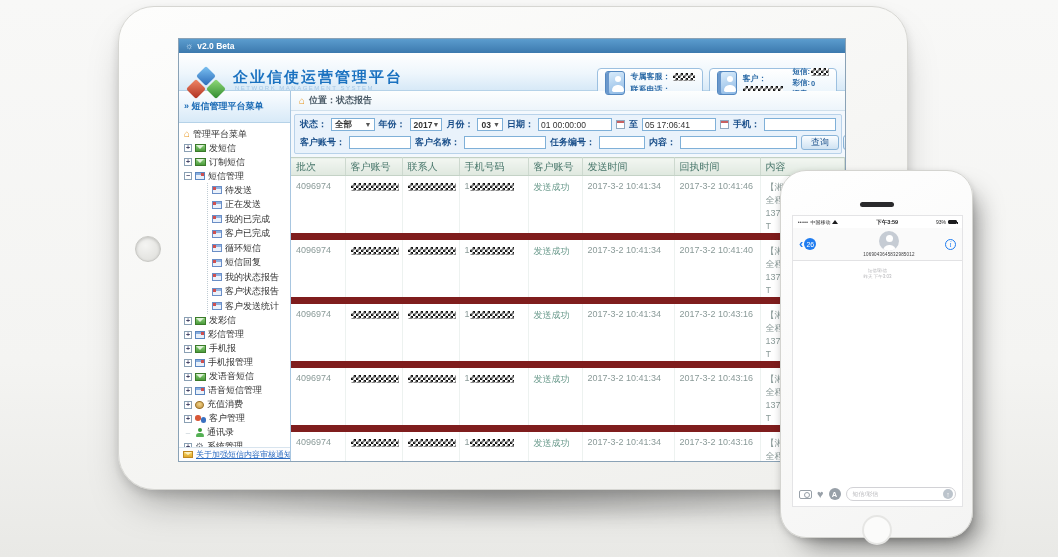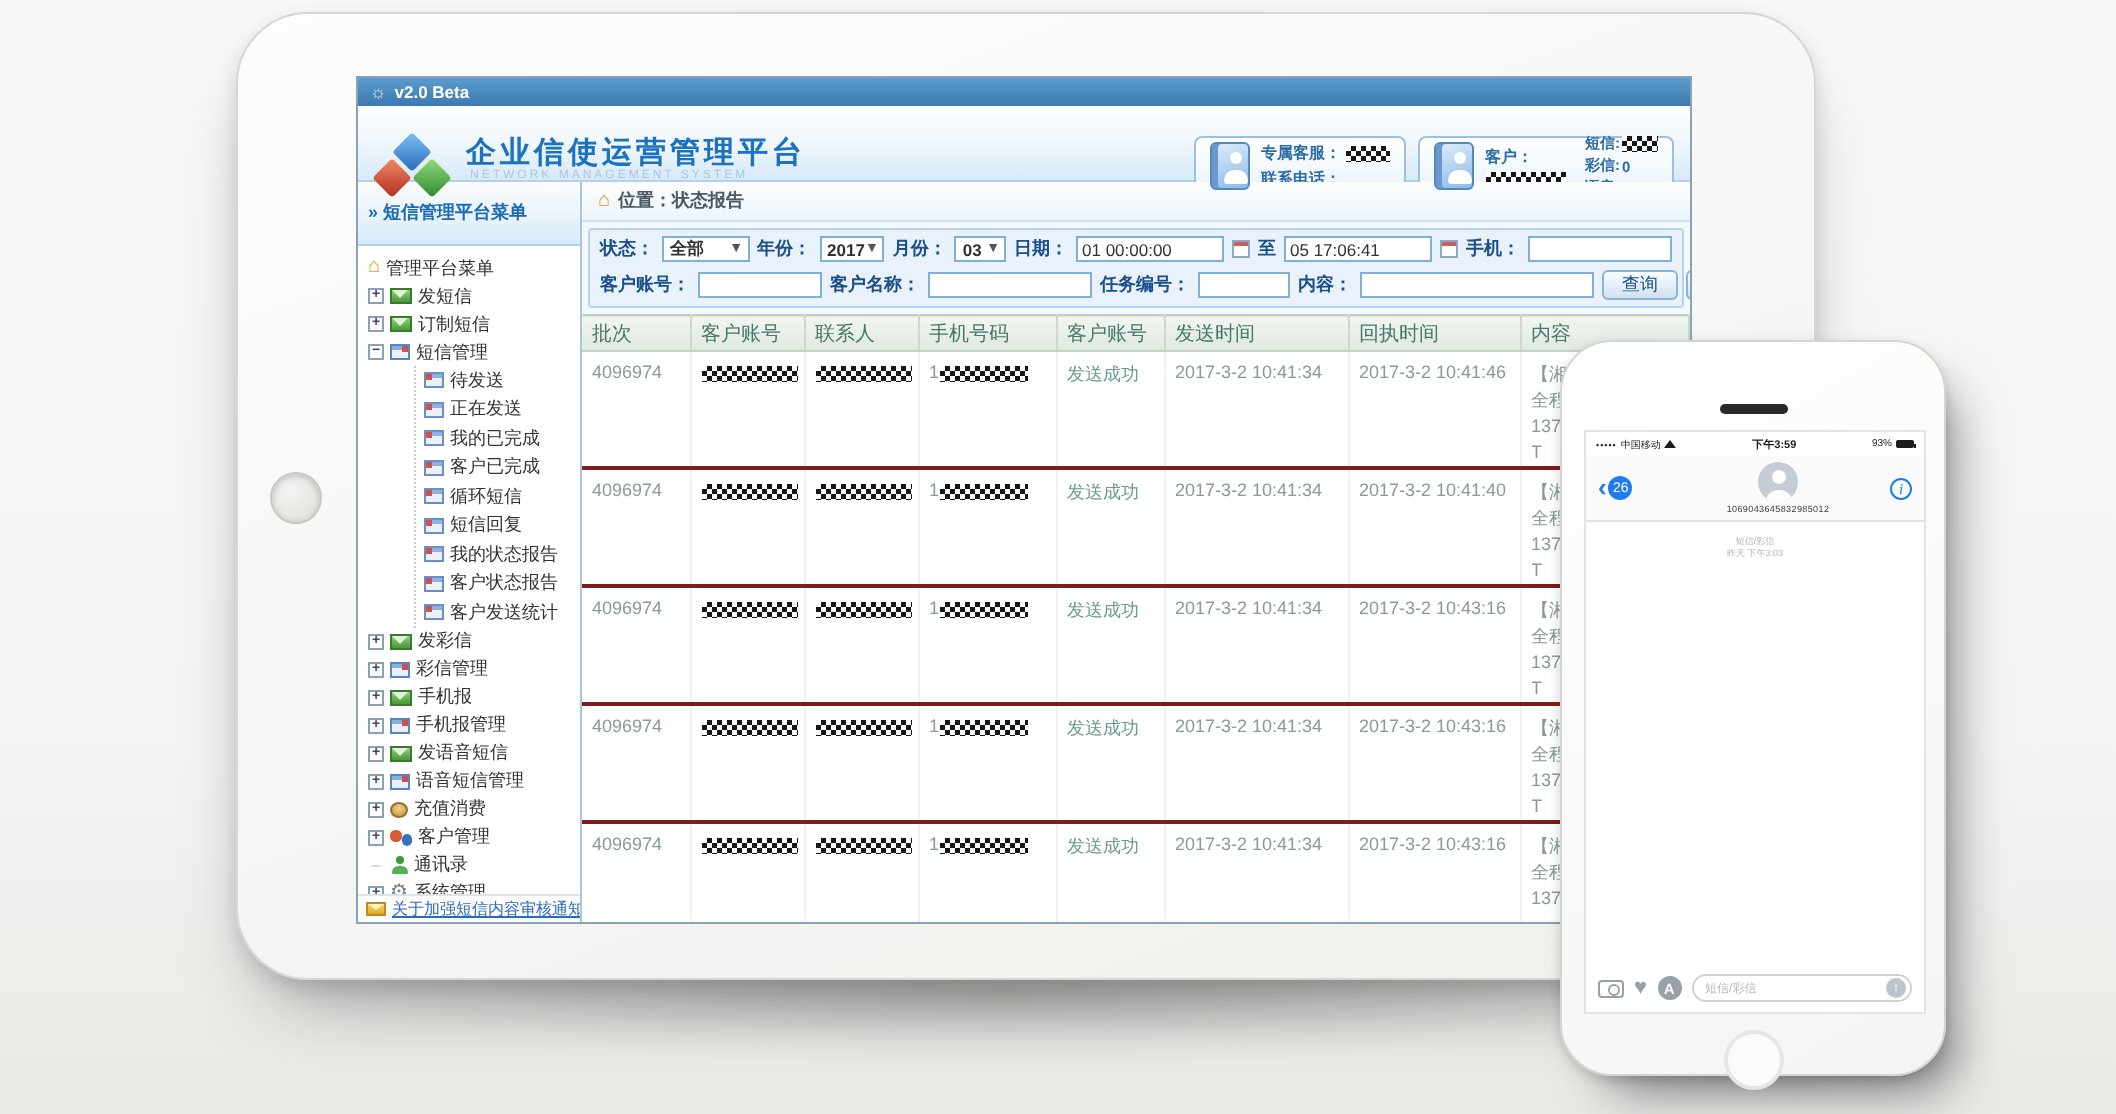--- a/index.html
+++ b/index.html
@@ -116,21 +116,21 @@
   .cal { width:9px; height:9px; flex:none; border:1px solid #90a8c0; background:#fff; box-shadow:inset 0 2px 0 #c86060; }
   .fbtn { height:15px; padding:0 9px; background:linear-gradient(180deg,#fafdff,#cfe2f2);
           border:1px solid #8ab4d8; border-radius:3px; font-size:9px; color:#1a4f8a;
           display:inline-flex; align-items:center; font-family:inherit; cursor:pointer; }
 
   .grid { flex:1; min-height:0; overflow:hidden; background:#fff; }
   table { border-collapse:collapse; width:100%; table-layout:fixed; }
   th { height:18px; background:linear-gradient(180deg,#f2f6f1,#dfe8df);
        border-top:1px solid #c2d0c4; border-bottom:1px solid #c4d2c6; border-right:1px solid #cdd9cf;
        font-size:10px; color:#47766a; font-weight:normal; text-align:left; padding:0 5px; }
-  td { height:54px; vertical-align:top; padding:5px 5px 0; border-bottom:2px solid #7f1d1d;
+  td { height:54px; vertical-align:top; padding:5px 5px 0; border-bottom:7px solid #7f1d1d;
        border-right:1px solid #edf2f0; font-size:9px; color:#8a9a98; overflow:hidden; }
   .success { color:#6a9a8c;margin-top:12px; }
   .cline { line-height:13px; white-space:nowrap; overflow:hidden; }
 
   .statusbar { height:14px; flex:none; background:linear-gradient(180deg,#eef6fb,#d4e8f4);
                border-top:1px solid #b5d2ea; display:flex; align-items:center; justify-content:flex-end;
                padding-right:86px; font-size:8.5px; color:#42708e; }
 
   
   .phone { position:absolute; left:780px; top:170px; width:193px; height:368px; z-index:3;

